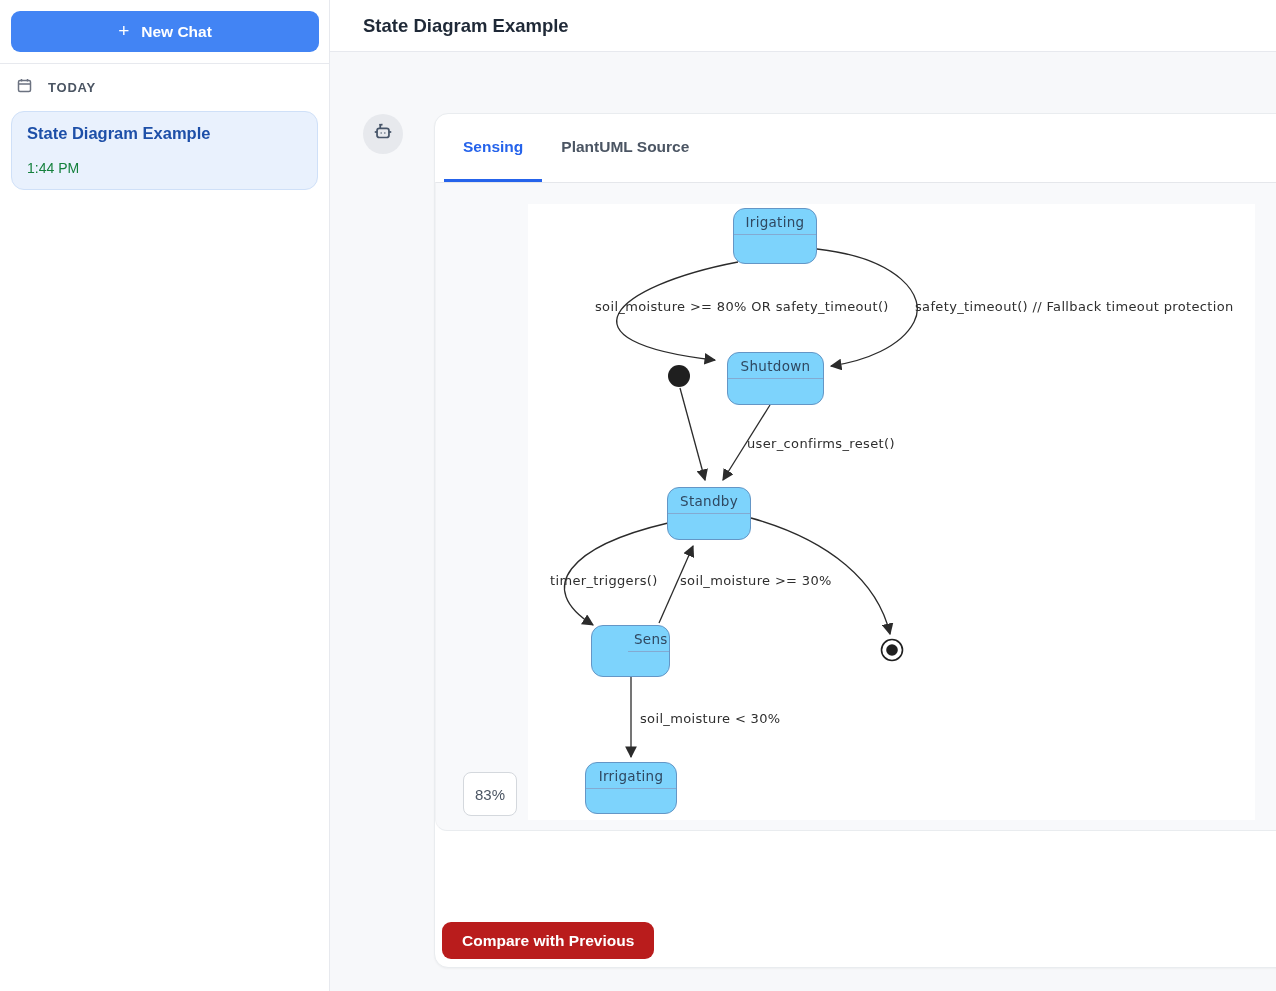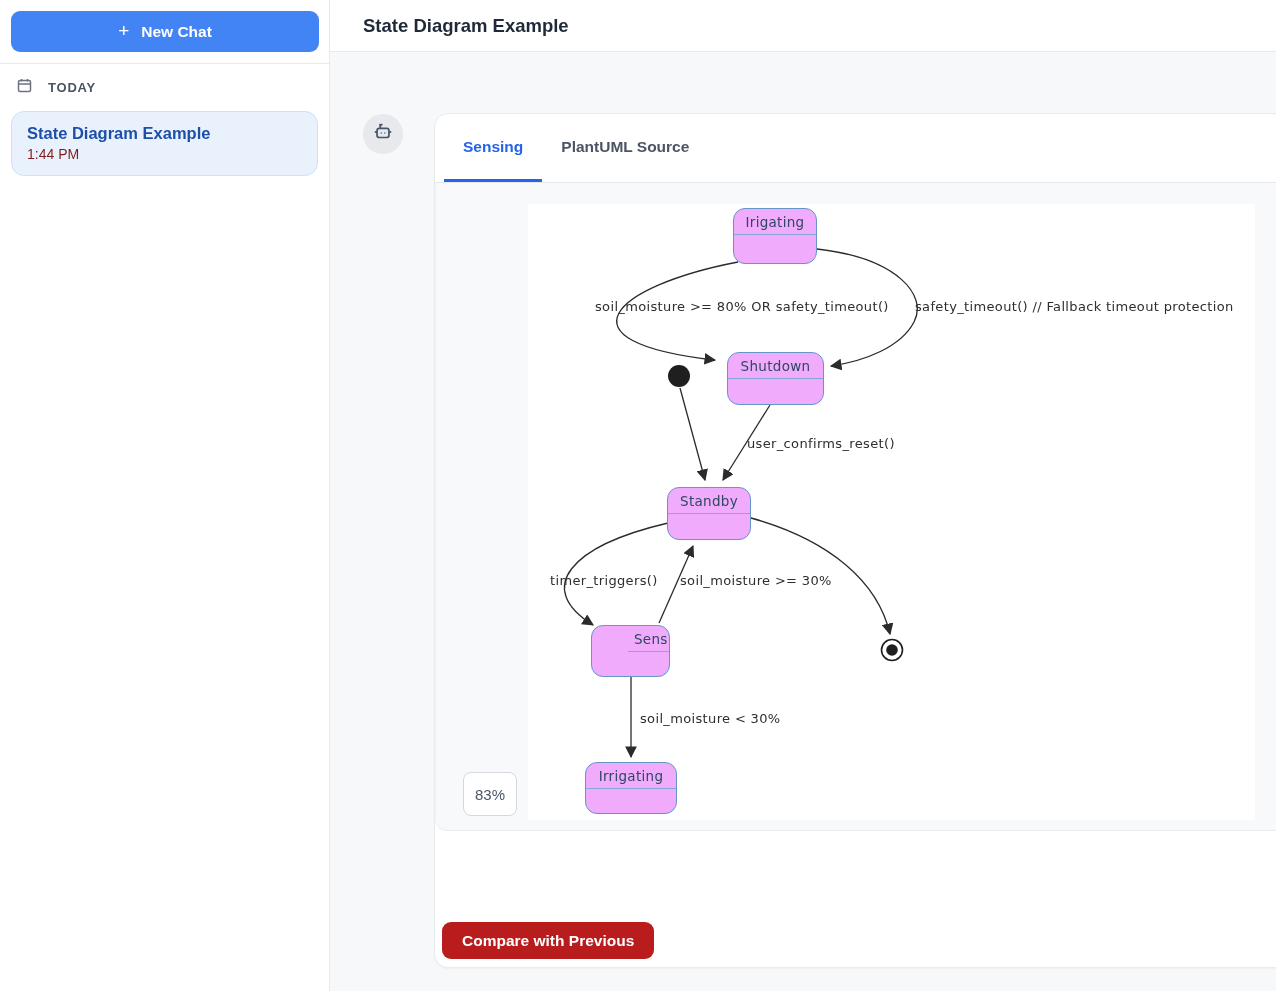--- a/index.html
+++ b/index.html
@@ -22,21 +22,21 @@
   .search-box { margin:15px 11px 0; width:308px; height:43px; border:1px solid #d6dae0;
     border-radius:10px; padding:0 16px; font-size:15px; color:#374151; outline:none;
     font-family:"Liberation Sans", sans-serif; }
   .search-box::placeholder { color:#8d95a1; }
   .sb-divider { border-top:1px solid #e7e9ee; margin-top:11px; }
   .section-row { display:flex; align-items:center; gap:16px; padding:14px 17px 9px; }
   .section-label { font-size:13px; font-weight:700; color:#4b5563; letter-spacing:0.06em; }
   .chat-item { margin:5px 11px; border:1px solid #cfe0f8; background:#e9f1fd;
     border-radius:13px; padding:12px 15px 13px; cursor:pointer; }
   .chat-item-title { font-size:16.5px; font-weight:700; color:#1d4fa8; }
-  .chat-item-time { font-size:14px; color:#7f1d1d; margin-top:3px; }
+  .chat-item-time { font-size:14px; color:#15803d; margin-top:17px; }
 
   
   .main { position:absolute; left:330px; top:0; right:0; bottom:0; background:#f7f8fa; }
   .main-header { height:52px; background:#fff; border-bottom:1px solid #e7e9ee;
     display:flex; align-items:center; padding:0 33px; }
   .main-title { font-size:18.5px; font-weight:700; color:#1f2937; }
   .chat-area { position:absolute; left:0; right:0; top:52px; bottom:0; }
 
   .avatar { position:absolute; left:33px; top:62px; width:40px; height:40px;
     border-radius:50%; background:#e7e9ed; display:flex; align-items:center;
@@ -59,21 +59,21 @@
   .zoom-badge { position:absolute; left:27px; top:589px; width:54px; height:44px;
     background:#fff; border:1px solid #d4d8dd; border-radius:8px; display:flex;
     align-items:center; justify-content:center; font-size:15px; color:#4b5563; }
 
   .compare-btn { position:absolute; left:7px; top:808px; height:37px; padding:0 20px;
     background:#b91c1c; border:none; border-radius:9px; color:#fff; font-size:15.5px;
     font-weight:700; cursor:pointer; font-family:"Liberation Sans", sans-serif; }
 
   
   .edges { position:absolute; left:0; top:0; }
-  .state { position:absolute; background:#f0abfc; border:1.5px solid #6496c6;
+  .state { position:absolute; background:#7dd3fc; border:1.5px solid #6496c6;
     border-radius:12px; display:flex; flex-direction:column; overflow:hidden; }
   .state-title { text-align:center; padding:5px 6px 4px; border-bottom:1px solid #83aad2;
     color:#2f4861; font-size:13.5px; font-family:"DejaVu Sans", sans-serif;
     letter-spacing:0.3px; }
   .edge-label { position:absolute; white-space:nowrap; font-size:13px; color:#2e2e2e;
     font-family:"DejaVu Sans", sans-serif; letter-spacing:0.35px; }
 </style>
 </head>
 <body>
 

